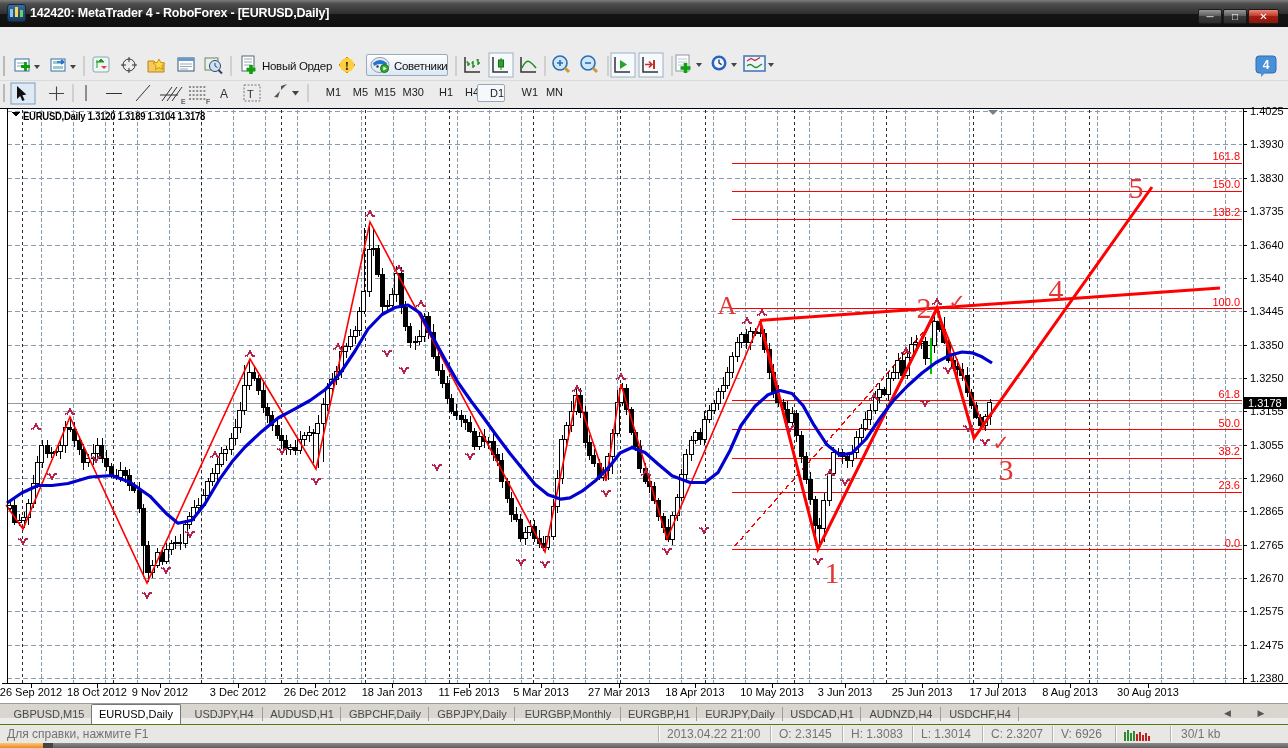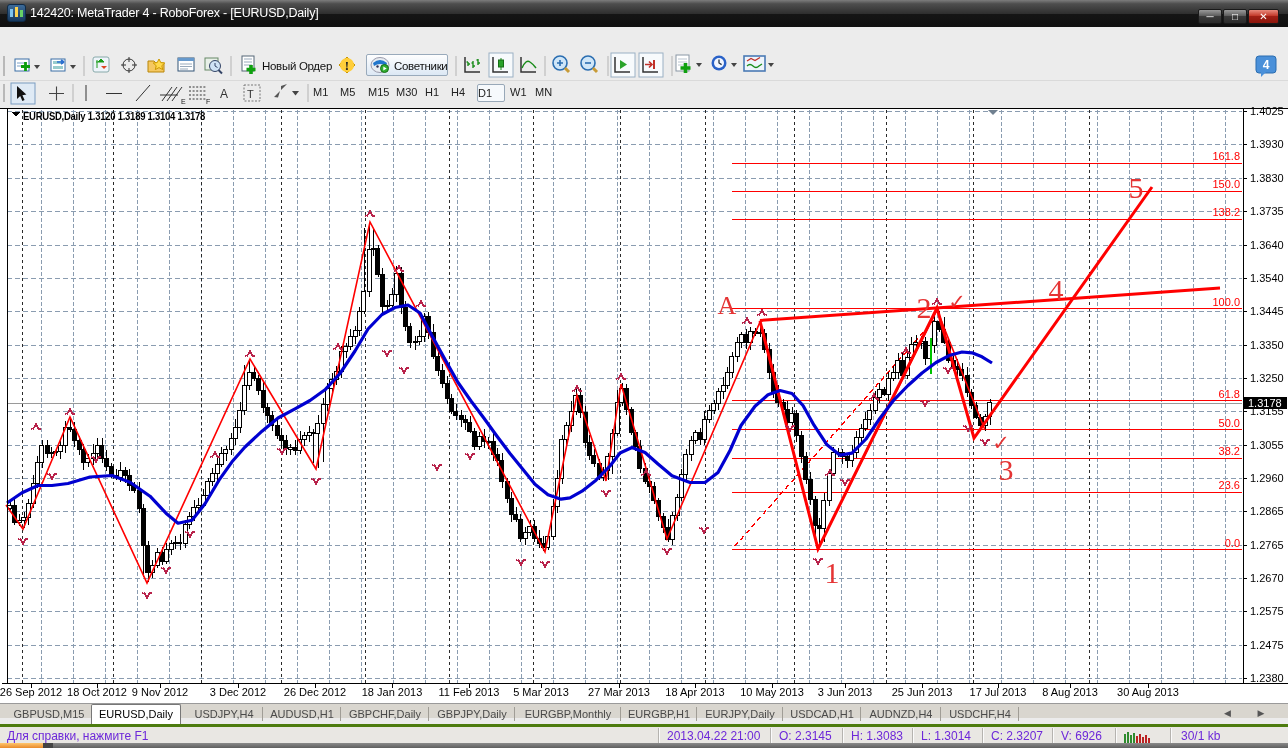--- a/index.html
+++ b/index.html
@@ -1,42 +1,42 @@
 <!DOCTYPE html>
 <html><head><meta charset="utf-8"><title>t</title><style>
 *{margin:0;padding:0;box-sizing:border-box}
 html,body{width:1288px;height:748px;overflow:hidden;font-family:"Liberation Sans",sans-serif}
 #app{position:relative;width:1288px;height:748px;background:#ececec}
 #title{position:absolute;left:0;top:0;width:1288px;height:27px;
  background:linear-gradient(#7d7d7d 0%,#4e4e4e 14%,#2e2e2e 52%,#151515 53%,#101010 100%);}
-#title .txt{position:absolute;left:30px;top:6px;color:#fff;font-size:12.5px;font-weight:normal;letter-spacing:-0.2px}
+#title .txt{position:absolute;left:30px;top:6px;color:#fff;font-size:12.5px;font-weight:bold;letter-spacing:-0.2px}
 #logo{position:absolute;left:7px;top:4px;width:19px;height:18px;border-radius:3px;
  background:linear-gradient(#3d6b99,#17395e);border:1px solid #0e2a47}
 #winbtns{position:absolute;right:9px;top:9px}
 #winbtns span{display:inline-block;width:24px;height:15px;border-radius:2px;margin-left:1px;
  background:linear-gradient(#9a9a9a,#5c5c5c 45%,#3a3a3a 50%,#2c2c2c);border:1px solid #1a1a1a;
  color:#fff;font-size:10px;line-height:13px;text-align:center;vertical-align:top}
 #winbtns .cl{background:linear-gradient(#e98b7d,#c3392a 45%,#a02015 50%,#8c150b);width:31px}
 #menu{position:absolute;left:0;top:27px;width:1288px;height:25px;background:#ececec;border-bottom:1px solid #d8d8d8}
 #menu span.it{position:absolute;top:5px;font-size:12px;color:#111}
 #mdibtns{position:absolute;right:6px;top:3px;color:#555;font-size:12px}
 #mdibtns b{display:inline-block;width:18px;text-align:center;font-weight:normal;font-family:"Liberation Mono",monospace}
 #tb{position:absolute;left:0;top:52px;width:1288px;height:55px;background:#ececec}
 #tb .gline{position:absolute;left:0;top:28px;width:1288px;height:1px;background:#dadada}
 .btxt{position:absolute;font-size:11.5px;letter-spacing:-0.3px;color:#111}
 #sovet{position:absolute;left:366px;top:54px;width:82px;height:22px;border:1px solid #9ab;border-radius:2px;background:linear-gradient(#fefefe,#dce8f4)}
-.tf{position:absolute;top:86px;font-size:11px;color:#222;width:28px;text-align:left}
+.tf{position:absolute;top:86px;font-size:11px;color:#222;width:28px;text-align:right}
 .tf.sel{border:1px solid #98a8b8;background:#f6f9fc;border-radius:2px;top:84px;height:18px;line-height:17px}
 #chartwrap{position:absolute;left:0;top:104px;width:1288px;height:600px;background:#fff}
 #tabbar{position:absolute;left:0;top:703px;width:1288px;height:15px;background:#d9d6cf;border-top:1px solid #9a9a9a}
 .tabt{position:absolute;top:4px;width:160px;text-align:center;font-size:11px;color:#4a4a4a}
 .pipe{position:absolute;top:3px;width:1px;height:14px;background:#a09d96}
 .tab.active{position:absolute;left:91px;top:0;width:90px;height:21px;background:#fff;border:1px solid #777;border-bottom:none;color:#000;border-radius:2px 2px 0 0;font-size:11px;text-align:center;line-height:19px}
 #tabarrows{position:absolute;left:1224px;top:708px;font-size:9px;color:#555;letter-spacing:12px}
-#status{position:absolute;left:0;top:724px;width:1288px;height:19px;background:#e9e7e3;border-top:3px solid #4d7c0f;font-size:12px;color:#6d28d9}
+#status{position:absolute;left:0;top:724px;width:1288px;height:19px;background:#e9e7e3;border-top:1px solid #4d7c0f;font-size:12px;color:#737373}
 #status .seg{position:absolute;top:2px}
 #status .div{position:absolute;top:1px;width:1px;height:16px;background:#b5b3af;box-shadow:1px 0 0 #fbfbfb}
 #taskbar{position:absolute;left:0;top:743px;width:1288px;height:5px;background:linear-gradient(#8a8a8a,#5f5f5f)}
 #taskbar .or{position:absolute;left:0;top:0;width:43px;height:5px;background:linear-gradient(#ffc66e,#e8892a)}
 #taskbar .nx{position:absolute;left:43px;top:0;width:10px;height:5px;background:#444}
 </style></head><body>
 <div id="app">
  <div id="title">
   <div id="logo"><svg width="17" height="16">
           <rect x="2" y="4" width="3" height="8" fill="#7fc5ef"></rect>

